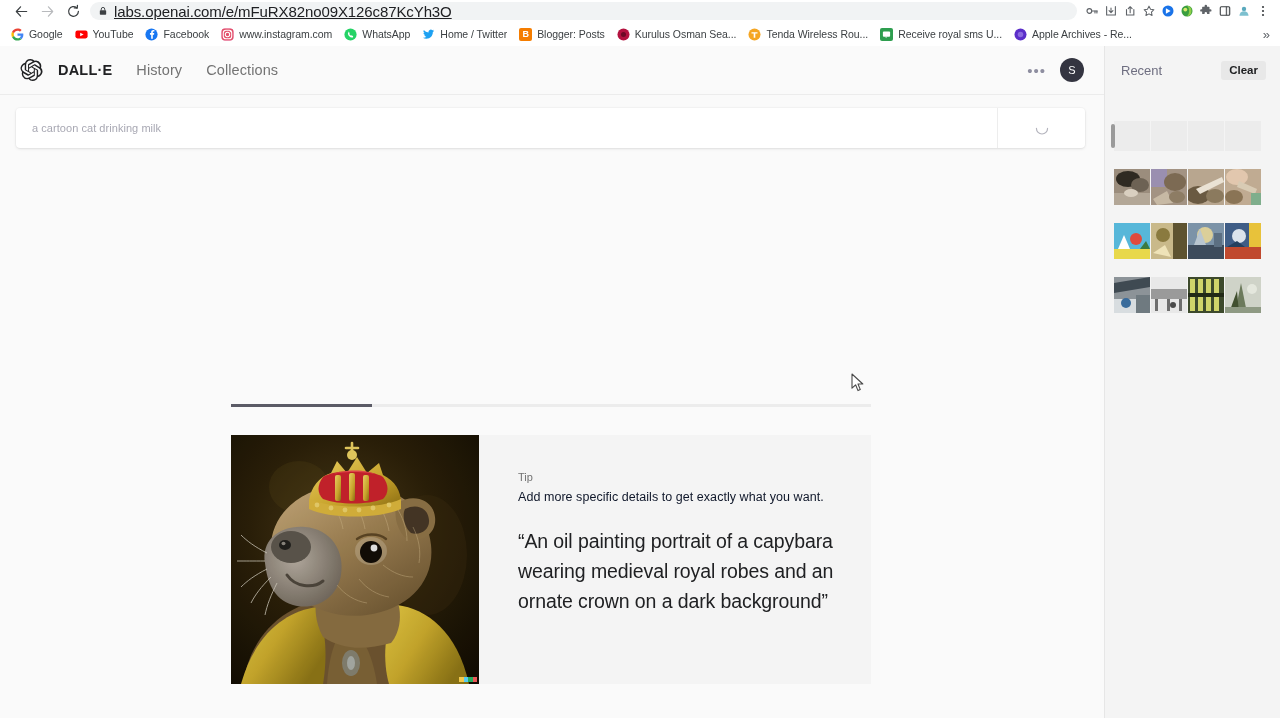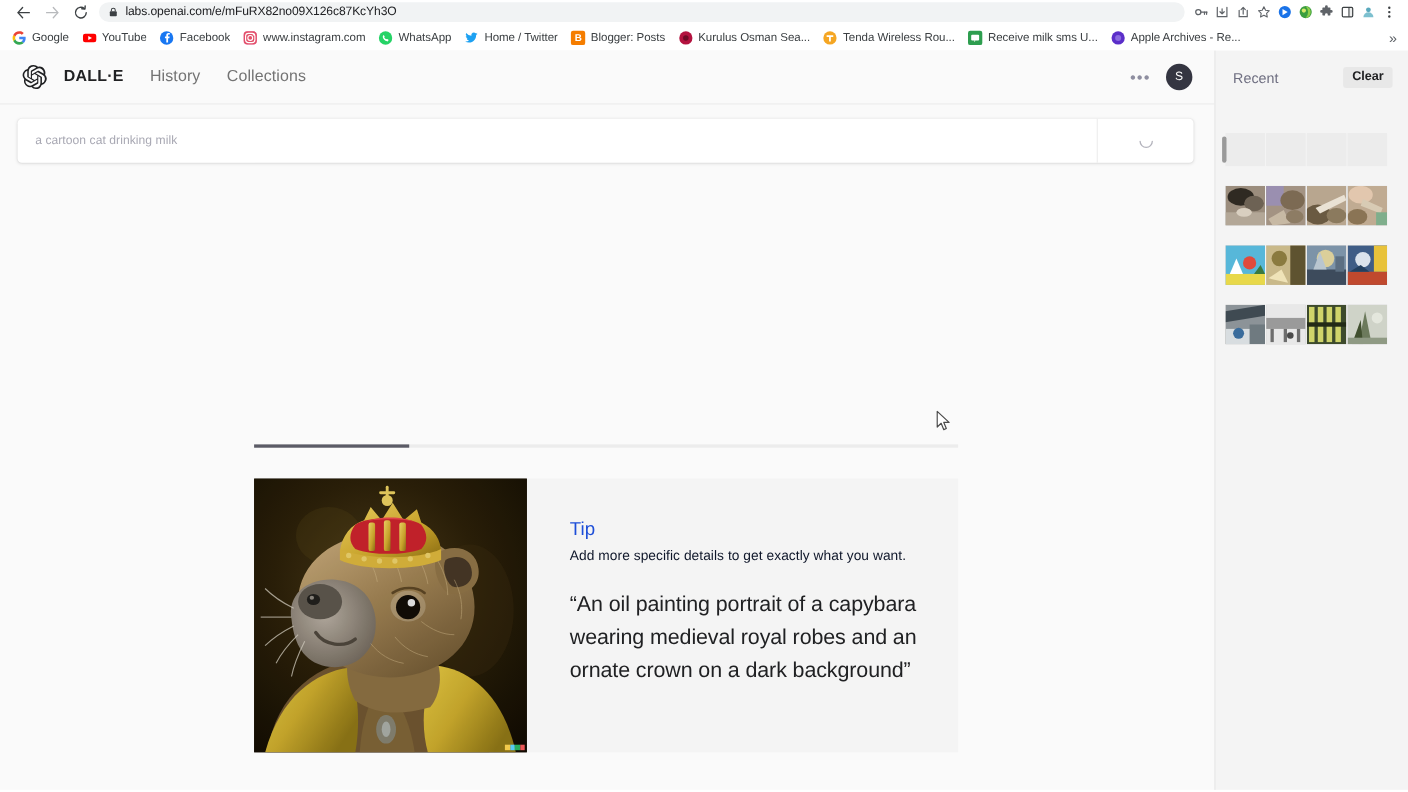--- a/index.html
+++ b/index.html
@@ -37,25 +37,26 @@
     background: #f1f3f4;
     border-radius: 9px;
     display: flex;
     align-items: center;
     padding: 0 8px;
     margin: 0 6px 0 4px;
     min-width: 0;
   }
   .lock-icon { width: 10px; height: 10px; margin-right: 6px; flex: 0 0 auto; }
   .omnibox-url {
-    font-size: 11px;
+    font-size: 15px;
     color: #202124;
     white-space: nowrap;
     overflow: hidden;
     letter-spacing: -0.1px;
+    text-decoration: underline;
   }
 
   .tool-icons { display: flex; align-items: center; gap: 1px; flex: 0 0 auto; }
   .tool-icon {
     width: 18px; height: 18px;
     display: flex; align-items: center; justify-content: center;
     color: #5f6368;
   }
   .tool-icon svg { display: block; }
 
@@ -253,22 +254,22 @@
     display: flex;
   }
   .dalle-watermark i { flex: 1 1 0; height: 100%; display:block; }
 
   .tip-card {
     flex: 1 1 auto;
     background: #f4f4f4;
     padding: 36px 30px 0 39px;
   }
   .tip-title {
-    font-size: 17px;
-    color: #1d4ed8;
+    font-size: 11px;
+    color: #737373;
     margin-bottom: 7px;
     letter-spacing: 0.05px;
   }
   .tip-sub {
     font-size: 12.5px;
     color: #0f172a;
     letter-spacing: 0.05px;
   }
   .tip-quote {
     margin-top: 22px;
@@ -546,21 +547,21 @@
       <span class="bm-label">Tenda Wireless Rou...</span>
     </div>
 
     <div class="bm">
       <span class="bm-fav" style="background:#2e9e4f;border-radius:2px;">
         <svg width="9" height="9" viewBox="0 0 12 12">
           <rect x="1.2" y="2" width="9.6" height="7" rx="1.2" fill="#ffffff"></rect>
           <path d="M4.5 9 L5.4 11 L6.4 9 Z" fill="#ffffff"></path>
         </svg>
       </span>
-      <span class="bm-label">Receive milk sms U...</span>
+      <span class="bm-label">Receive royal sms U...</span>
     </div>
 
     <div class="bm">
       <span class="bm-fav" style="background:transparent;">
         <svg width="13" height="13" viewBox="0 0 16 16">
           <circle cx="8" cy="8" r="7.4" fill="#5b2ec9"></circle>
           <circle cx="8" cy="8" r="3.4" fill="#8a6ae0"></circle>
         </svg>
       </span>
       <span class="bm-label">Apple Archives - Re...</span>

